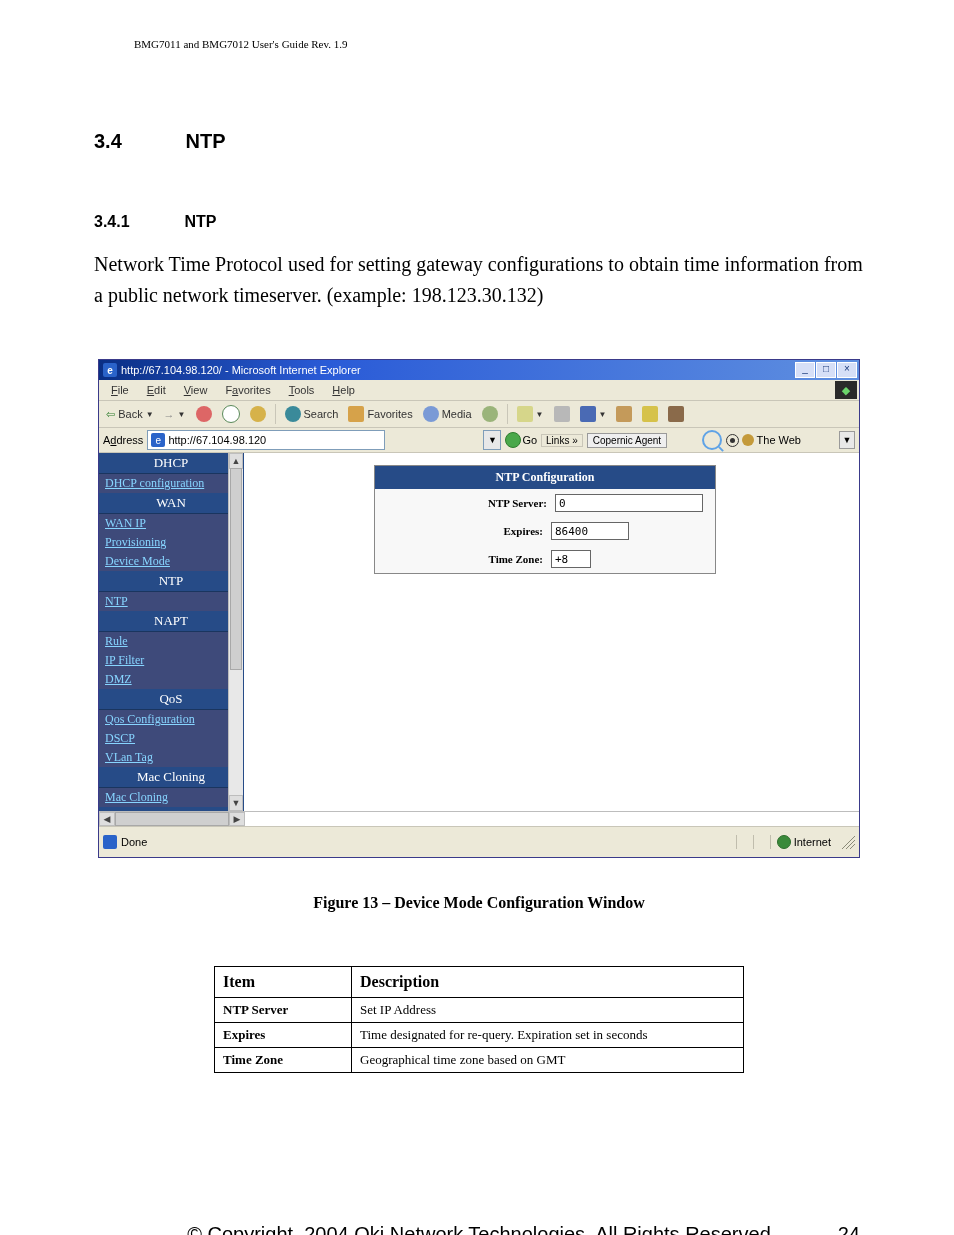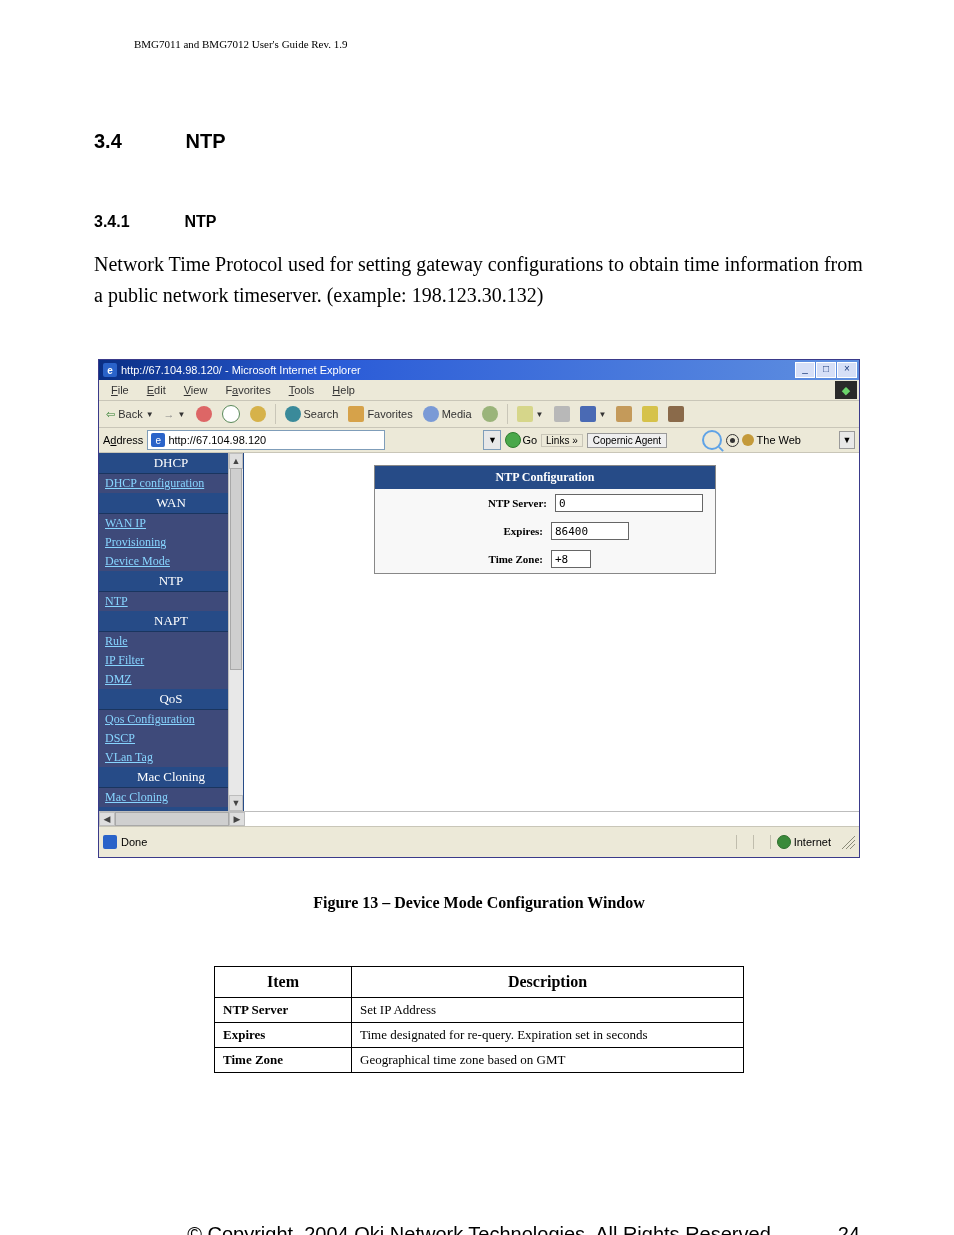--- a/index.html
+++ b/index.html
@@ -298,21 +298,21 @@
   }
   table.desc th, table.desc td {
     border: 1px solid #000;
     padding: 4px 8px;
     font-size: 13px;
     text-align: left;
     vertical-align: middle;
   }
   table.desc th {
     font-size: 16px;
-    text-align: center;
+    text-align: left;
     padding: 6px 8px;
   }
   table.desc td.item { font-weight: bold; width: 120px; }
 
   .footer {
     margin-top: 150px;
     display: flex;
     justify-content: space-between;
     font-family: Arial, Helvetica, sans-serif;
     font-size: 20px;

